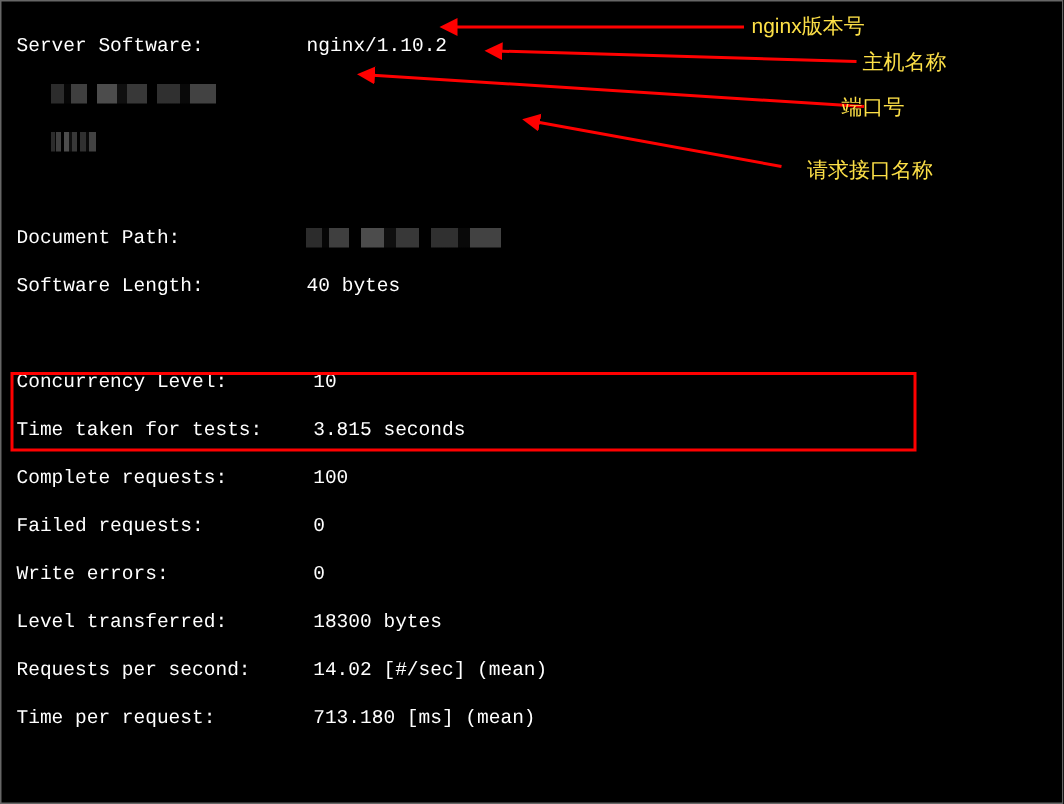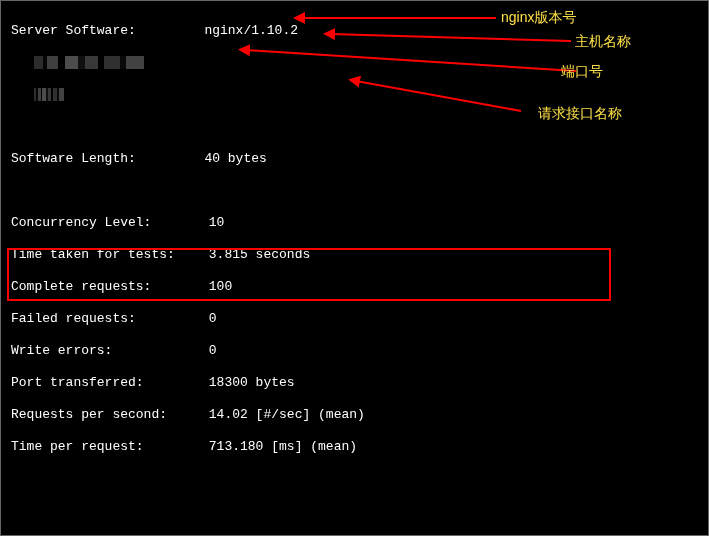--- a/index.html
+++ b/index.html
@@ -63,28 +63,29 @@
 </style>
 </head>
 <body>
 <div id="wrap">
 
 <div id="term">
 <div class="line"><span class="label">Server Software:</span>   <span class="val">nginx/1.10.2</span></div>
 <div class="line">   <span class="pix"></span></div>
 <div class="line">   <span class="pix" style="width:30px;"></span></div>
 <div class="line">&nbsp;</div>
+<div class="line"><span class="label">Document Path:</span>   <span class="pix" style="width:130px;"></span></div>
 <div class="line"><span class="label">Software Length:</span>   <span class="val">40 bytes</span></div>
 <div class="line">&nbsp;</div>
 <div class="line"><span class="label-w2">Concurrency Level:</span> <span class="val">10</span></div>
 <div class="line"><span class="label-w2">Time taken for tests:</span> <span class="val">3.815 seconds</span></div>
 <div class="line"><span class="label-w2">Complete requests:</span> <span class="val">100</span></div>
 <div class="line"><span class="label-w2">Failed requests:</span> <span class="val">0</span></div>
 <div class="line"><span class="label-w2">Write errors:</span> <span class="val">0</span></div>
-<div class="line"><span class="label-w2">Port transferred:</span> <span class="val">18300 bytes</span></div>
+<div class="line"><span class="label-w2">Level transferred:</span> <span class="val">18300 bytes</span></div>
 <div class="line" id="row-rps"><span class="label-w2">Requests per second:</span> <span class="val">14.02 [#/sec] (mean)</span></div>
 <div class="line"><span class="label-w2">Time per request:</span> <span class="val">713.180 [ms] (mean)</span></div>
 
 
 
 
 
 
 
 

